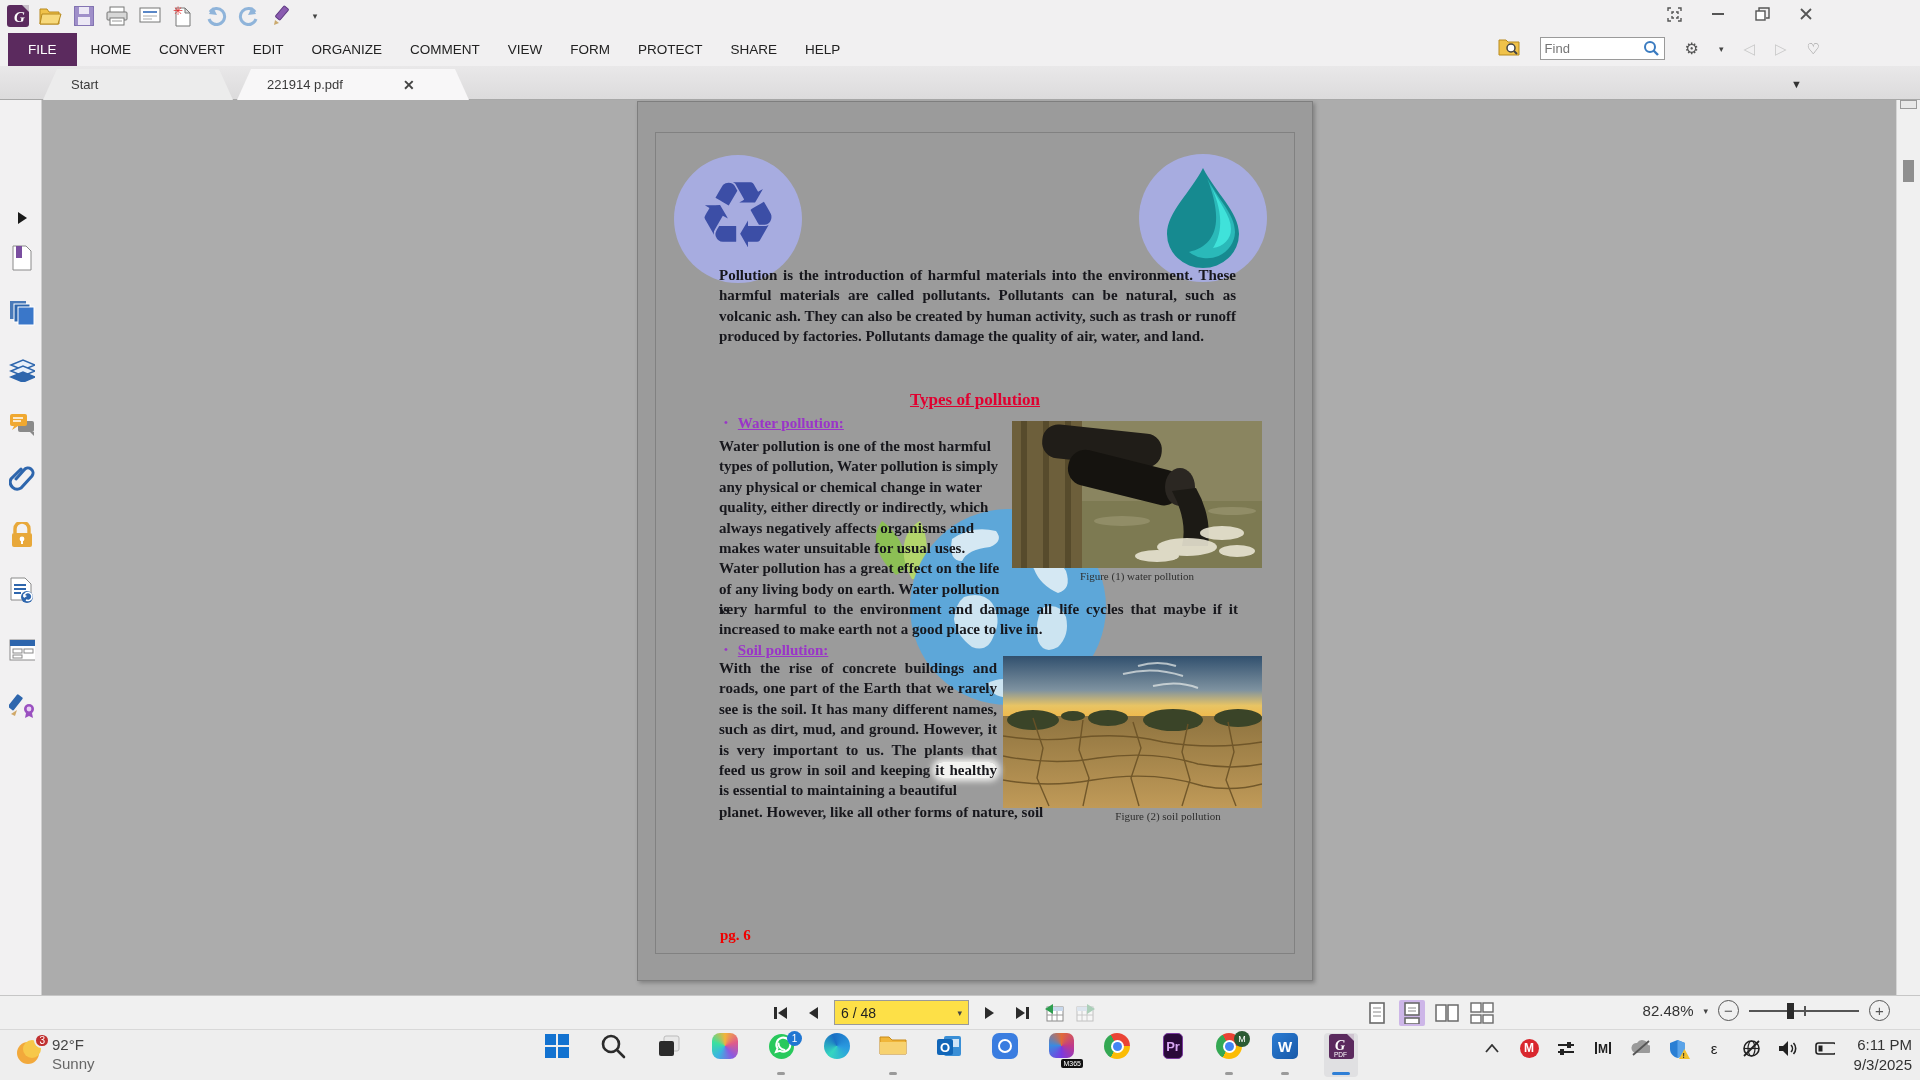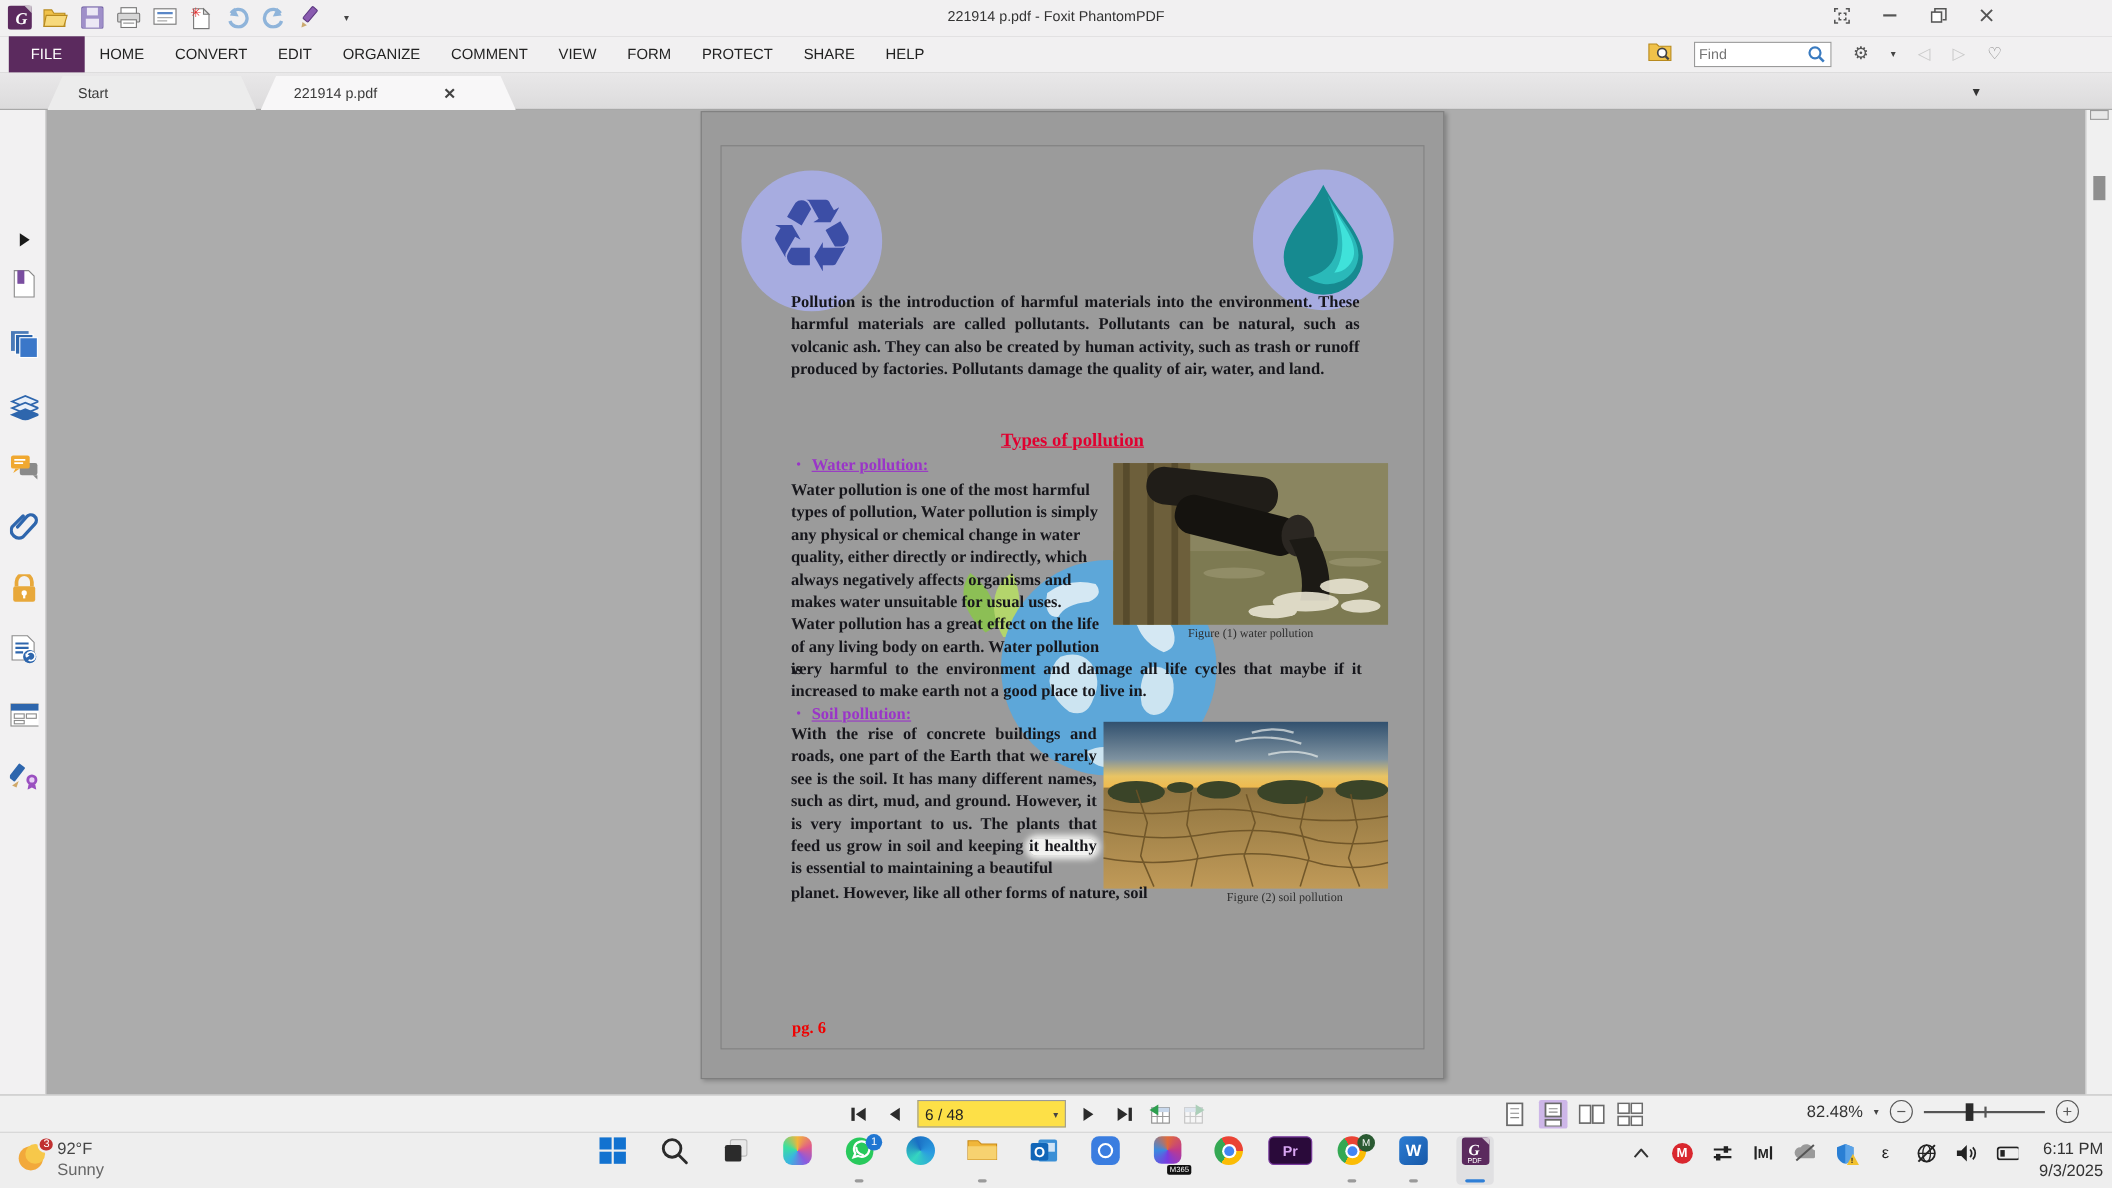--- a/index.html
+++ b/index.html
@@ -177,21 +177,20 @@
         </svg>
     </span>
     <span class="qt-icon">
       <svg width="22" height="22">
           <rect x="8" y="1" width="6" height="14" rx="1" transform="rotate(40 11 8)" fill="#8a5bb0" stroke="#5e3a82"></rect>
           <path d="M4 15 L8 18 L3 20 Z" fill="#caa96e"></path>
         </svg>
     </span>
     <span class="qt-icon" style="font-size:9px;color:#444;">▾</span>
   </div>
-  <div id="window-title">221914 p.pdf - Foxit PhantomPDF</div>
   <div id="window-controls">
     <span class="wc">
       <svg width="15" height="15">
           <g stroke="#555" fill="none" stroke-width="1.4">
             <path d="M1 4 V1 h3 M11 1 h3 v3 M14 11 v3 h-3 M4 14 H1 v-3"></path>
             <path d="M5 7 V5 h2 M9 5 h2 v2 M11 9 v2 H9 M7 11 H5 V9"></path>
           </g>
         </svg>
     </span>
     <span class="wc">
@@ -643,21 +642,21 @@
       <span style="position:absolute;bottom:9px;right:-5px;background:#111;color:#fff;font-size:7px;padding:1px 2px;border-radius:2px;">M365</span>
     </span>
     <span class="tb-item">
       <span style="width:26px;height:26px;border-radius:50%;background:conic-gradient(from -30deg,#ea4335 0 120deg,#fbbc05 0 240deg,#34a853 0 360deg);display:flex;align-items:center;justify-content:center;">
         <span style="width:13px;height:13px;border-radius:50%;background:#fff;display:flex;align-items:center;justify-content:center;">
           <span style="width:9px;height:9px;border-radius:50%;background:#4285f4;"></span>
         </span>
       </span>
     </span>
     <span class="tb-item">
-      <span style="width:40px;height:26px;border-radius:5px;background:#2a0a3a;border:1px solid #7a3aa0;display:flex;align-items:center;justify-content:center;color:#d8a6f2;font-size:13px;font-weight:bold;">Pr</span>
+      <span style="width:20px;height:26px;border-radius:5px;background:#2a0a3a;border:1px solid #7a3aa0;display:flex;align-items:center;justify-content:center;color:#d8a6f2;font-size:13px;font-weight:bold;">Pr</span>
     </span>
     <span class="tb-item" style="position:relative;">
       <span style="width:26px;height:26px;border-radius:50%;background:conic-gradient(from -30deg,#ea4335 0 120deg,#fbbc05 0 240deg,#34a853 0 360deg);display:flex;align-items:center;justify-content:center;">
         <span style="width:13px;height:13px;border-radius:50%;background:#fff;display:flex;align-items:center;justify-content:center;">
           <span style="width:9px;height:9px;border-radius:50%;background:#4285f4;"></span>
         </span>
       </span>
       <span class="badge" style="background:#2a5a32;width:16px;height:16px;border-radius:50%;font-size:9px;">M</span>
       <span class="ind"></span>
     </span>

